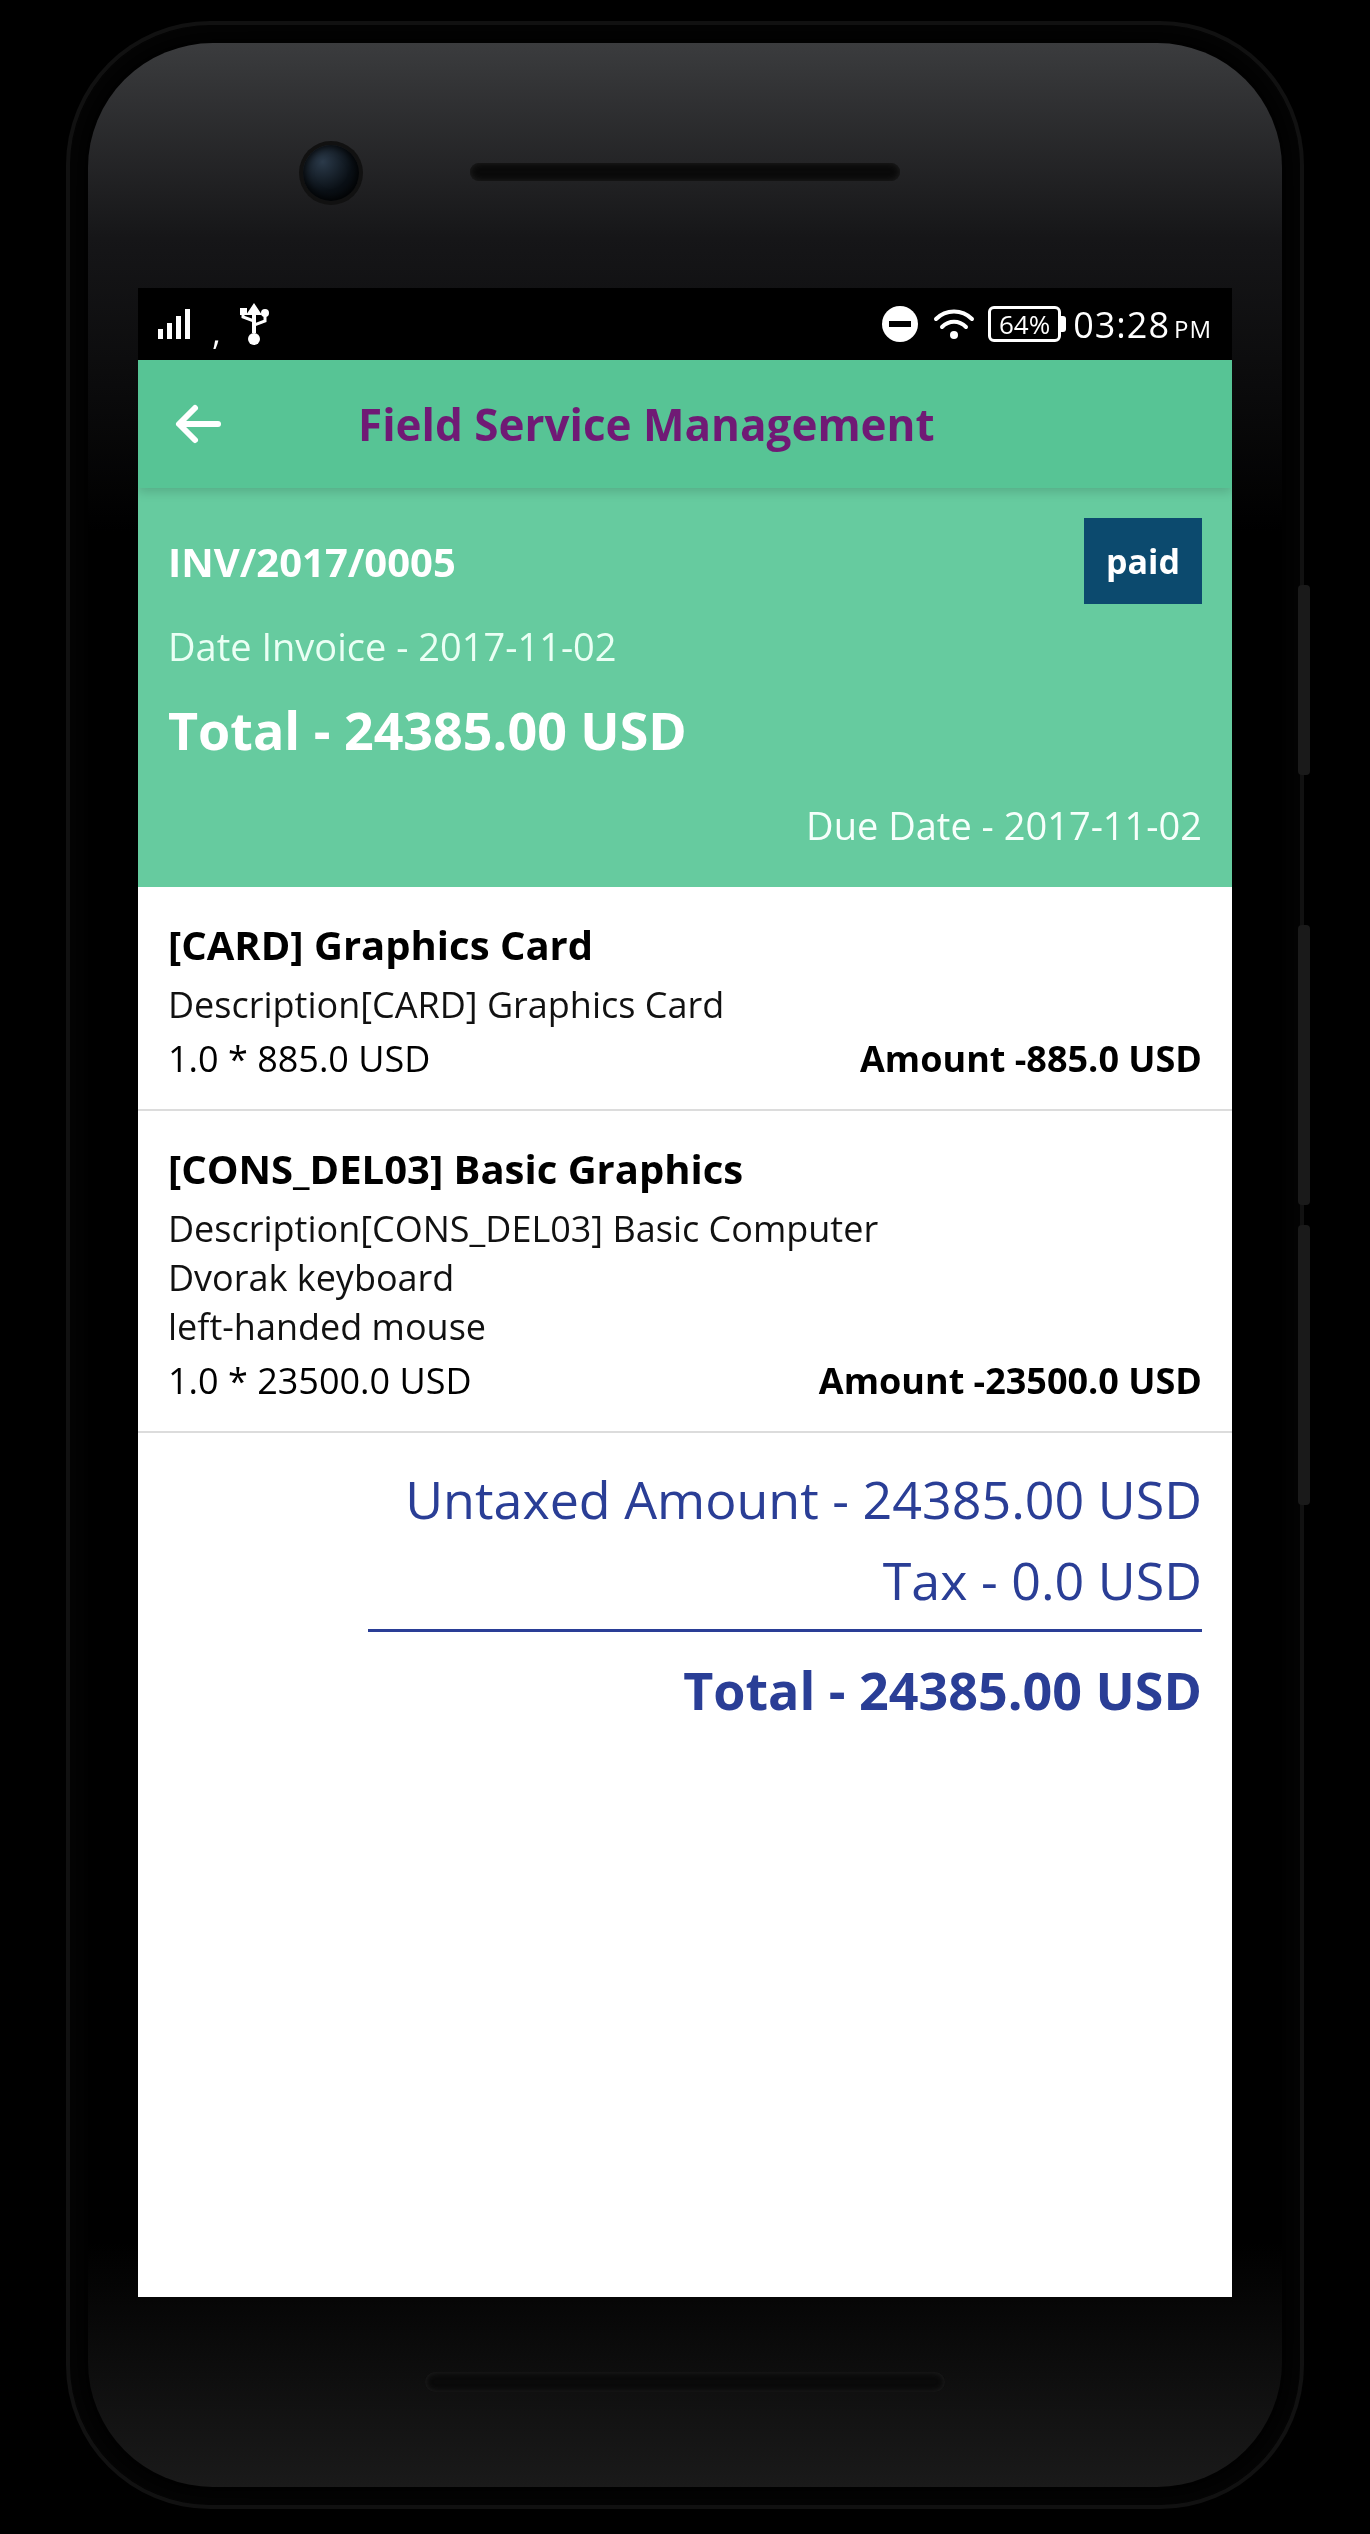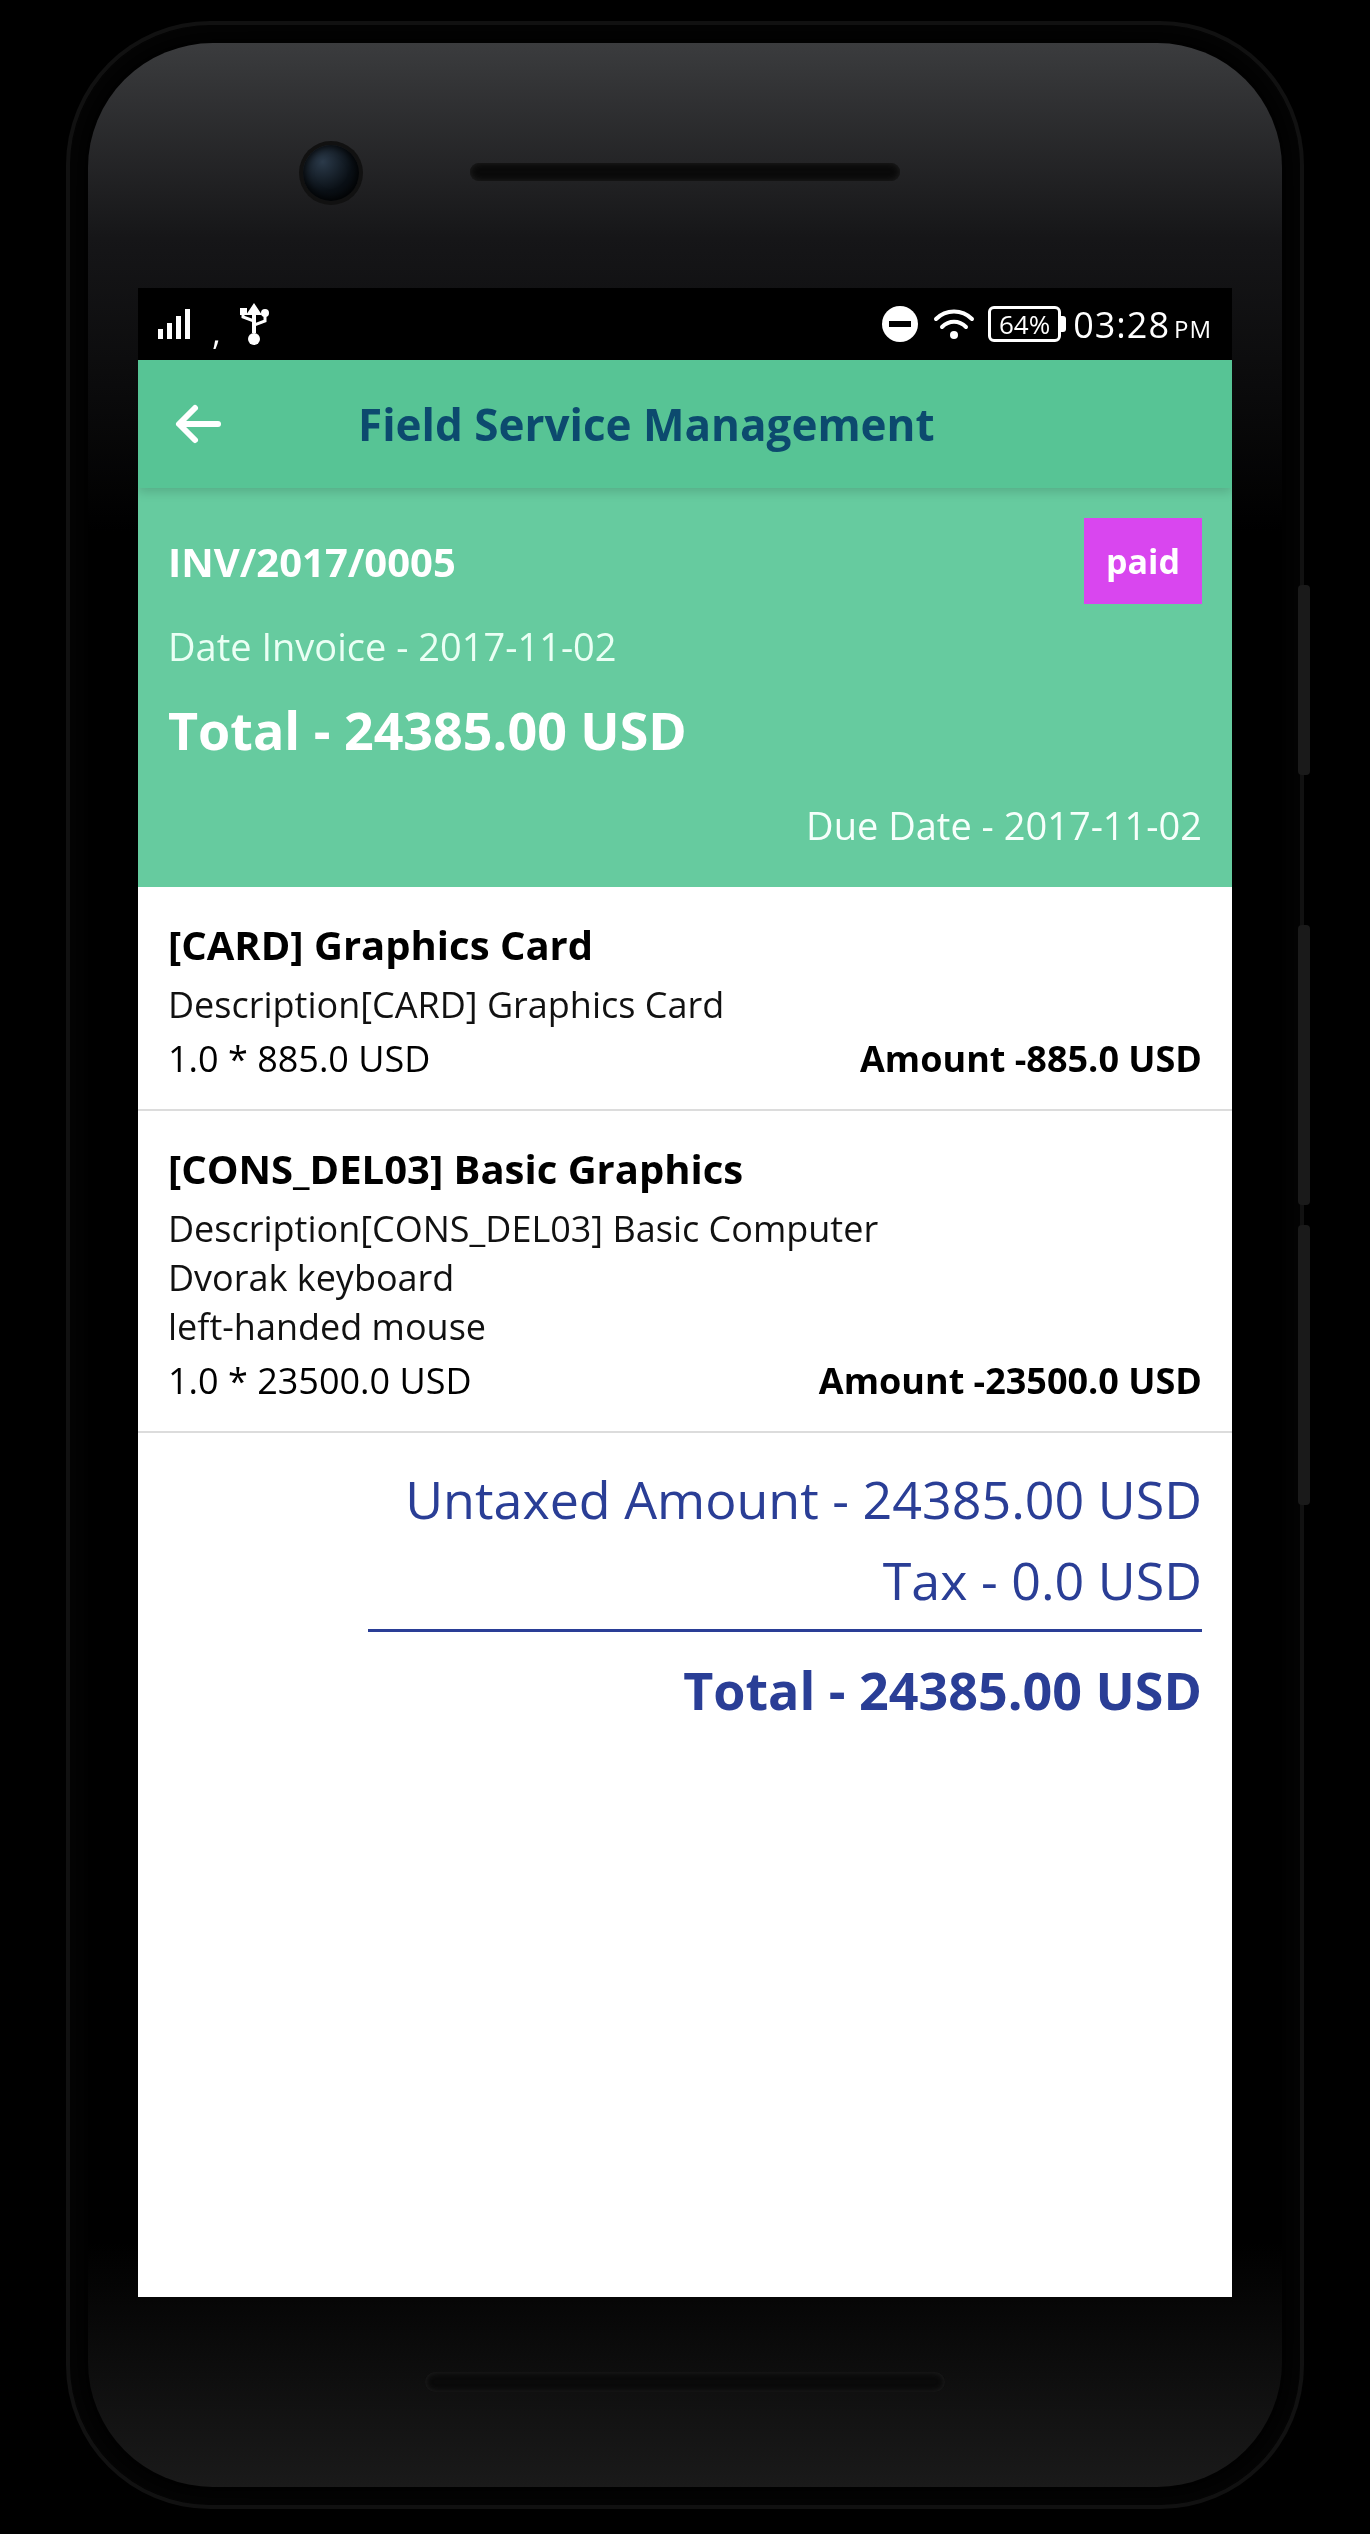--- a/index.html
+++ b/index.html
@@ -80,41 +80,41 @@
     content:""; position:absolute; right:-8px; top:50%; transform:translateY(-50%);
     width:5px; height:16px; background:#fff; border-radius:0 3px 3px 0;
   }
   .clock { font-size:36px; font-weight:500; letter-spacing:1px; }
   .clock small { font-size:24px; margin-left:4px; }
 
   
   .appbar {
     height: 128px;
     background: #57c495;
-    color: #0c4a6e;
+    color: #701a75;
     display:flex; align-items:center;
     padding: 0 30px;
     gap: 40px;
     box-shadow: 0 4px 10px rgba(0,0,0,0.15);
     position: relative; z-index:2;
   }
   .back-btn { width:60px; height:60px; display:flex; align-items:center; justify-content:center; }
   .appbar-title { flex:0 0 auto; margin-left: 90px; font-size:44px; font-weight:700; }
 
   
   .summary {
     background: #66cb9f;
     color:#fff;
     padding: 30px 30px 36px;
     position:relative;
   }
   .inv-row { display:flex; align-items:center; justify-content:space-between; }
   .inv-number { font-size:40px; font-weight:700; }
   .badge {
-    background:#d946ef; color:#fff; font-size:34px; font-weight:700;
+    background:#0c4a6e; color:#fff; font-size:34px; font-weight:700;
     padding:20px 22px;
   }
   .date-invoice { font-size:38px; margin-top:16px; color:#eafff4; }
   .big-total { font-size:52px; font-weight:700; margin-top:22px; }
   .due-date { text-align:right; font-size:38px; margin-top:34px; color:#f6fffb; }
 
   
   .items { background:#fff; }
   .item { padding: 30px 30px 26px; border-bottom:2px solid #dcdcdc; }
   .item-name { font-weight:700; font-size:40px; }

